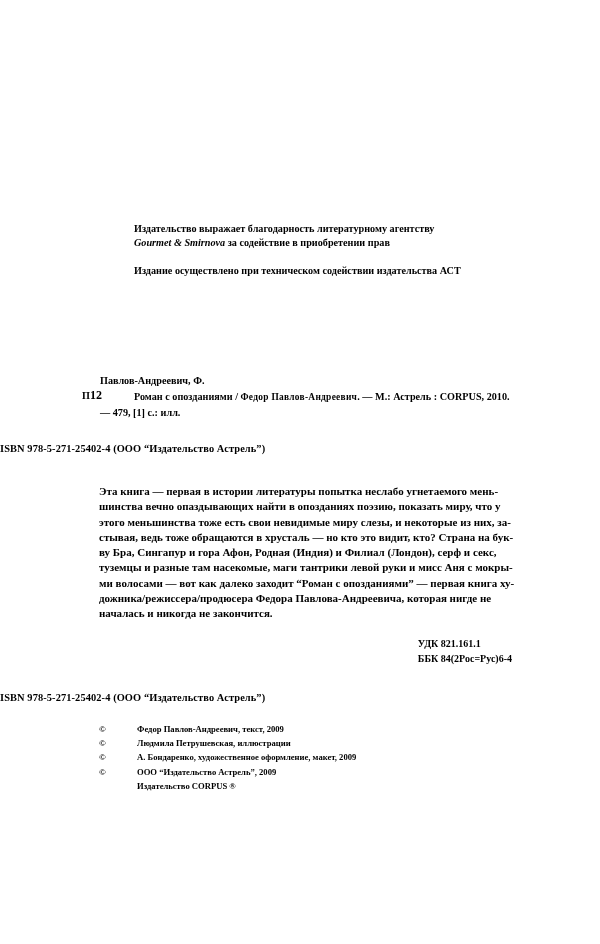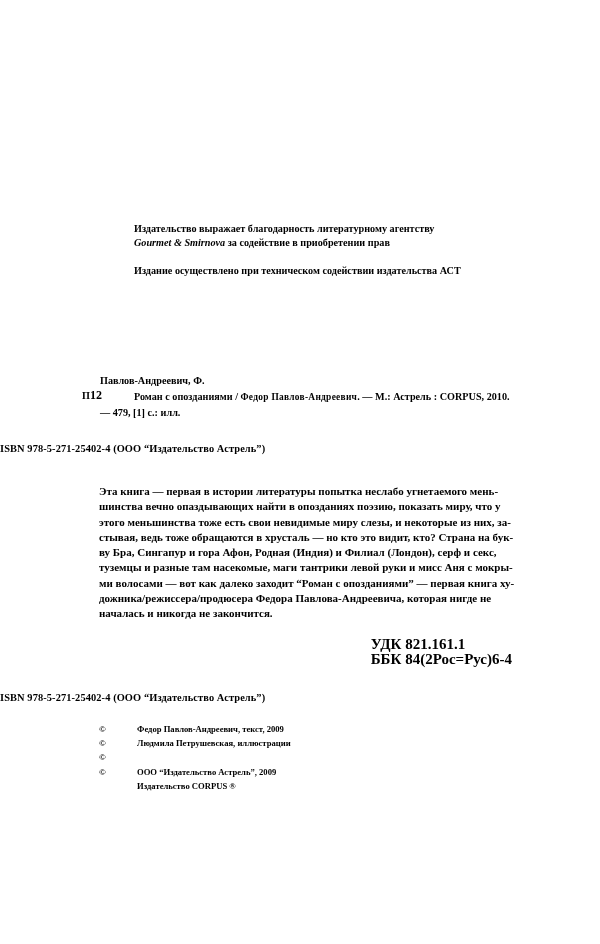--- a/index.html
+++ b/index.html
@@ -124,21 +124,21 @@
   .annotation .ann-line {
     white-space: nowrap;
     display: block;
   }
 
   
   .class-bottom {
     position: absolute;
     right: 88px;
     top: 637px;
-    font-size: 15px;
+    font-size: 10px;
     line-height: 14.5px;
     font-weight: bold;
     text-align: left;
   }
   .class-bottom div { white-space: nowrap; }
 
   
   .copyright {
     position: absolute;
     left: 99px;
@@ -209,20 +209,21 @@
     <div class="cp-row">
       <span class="cp-mark">©</span>
       <span class="cp-text">Федор Павлов-Андреевич, текст, 2009</span>
     </div>
     <div class="cp-row">
       <span class="cp-mark">©</span>
       <span class="cp-text">Людмила Петрушевская, иллюстрации</span>
     </div>
     <div class="cp-row">
       <span class="cp-mark">©</span>
+      <span class="cp-text">А. Бондаренко, художественное оформление, макет, 2009</span>
     </div>
     <div class="cp-row">
       <span class="cp-mark">©</span>
       <span class="cp-text">ООО “Издательство Астрель”, 2009</span>
     </div>
     <div class="cp-row no-mark">
       <span class="cp-mark">©</span>
       <span class="cp-text">Издательство CORPUS ®</span>
     </div>
   </div>

